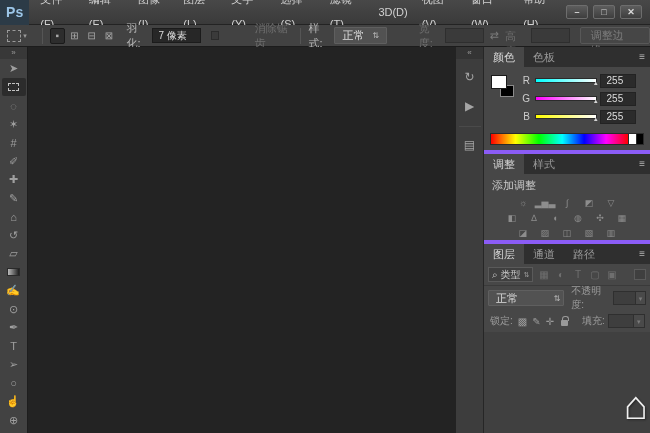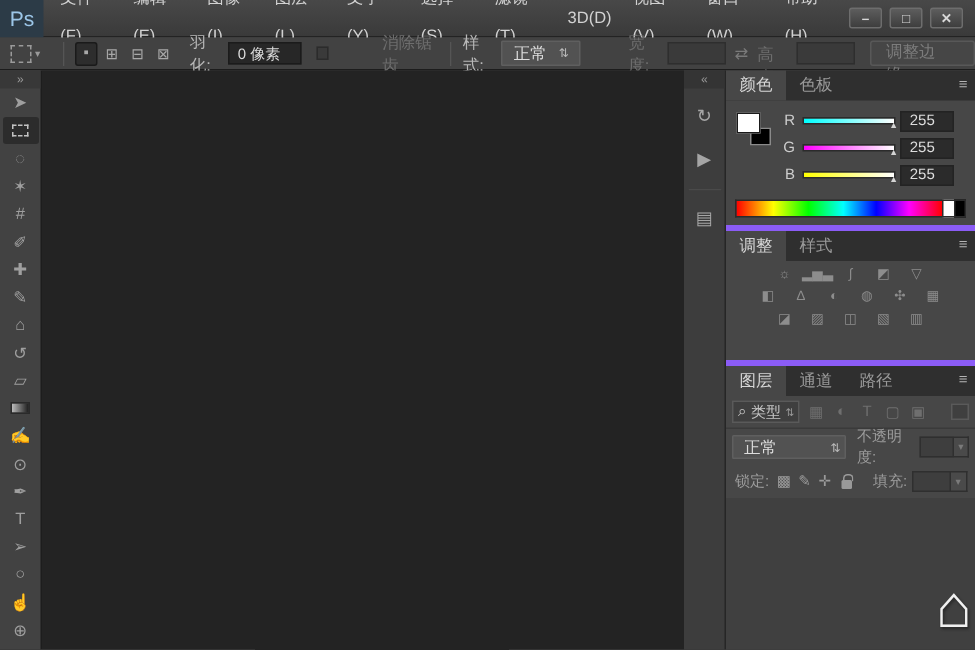--- a/index.html
+++ b/index.html
@@ -5,21 +5,21 @@
   * { margin:0; padding:0; box-sizing:border-box; }
   html,body { width:650px; height:433px; overflow:hidden; }
   body { font-family:"Liberation Sans", sans-serif; background:#535353; position:relative; }
   .app { position:absolute; inset:0; }
 
   
   .titlebar { position:absolute; left:0; top:0; width:650px; height:25px;
     background:linear-gradient(#484848,#3a3a3a); border-bottom:1px solid #232323;
     display:flex; align-items:center; }
   .ps-logo { width:30px; height:25px; display:flex; align-items:center; justify-content:center;
-    background:#2c3b47; color:#9cc6e8; font-weight:normal; font-size:14px; }
+    background:#2c3b47; color:#9cc6e8; font-weight:bold; font-size:14px; }
   .menus { display:flex; align-items:center; height:100%; margin-left:4px; }
   .menu { font-size:11px; color:#d2d2d2; padding:0 7px; line-height:25px; cursor:default; }
   .win-controls { margin-left:auto; display:flex; gap:5px; padding-right:8px; }
   .win-btn { width:22px; height:14px; border:1px solid #6d6d6d; border-radius:2px;
     background:linear-gradient(#5d5d5d,#3e3e3e); color:#d8d8d8; font-size:9px; line-height:12px;
     text-align:center; font-weight:bold; }
 
   
   .optionsbar { position:absolute; left:0; top:25px; width:650px; height:22px;
     background:#424242; border-bottom:1px solid #1c1c1c; display:flex; align-items:center;
@@ -168,21 +168,21 @@
 
   <div class="optionsbar">
     <span class="preset-box"></span>
     <span class="tiny-arrow">▾</span>
     <span class="vsep"></span>
     <span class="mode-btn active">▪</span>
     <span class="mode-btn">⊞</span>
     <span class="mode-btn">⊟</span>
     <span class="mode-btn">⊠</span>
     <span class="opt-label">羽化:</span>
-    <span class="feather-input">0 像素</span>
+    <span class="feather-input">7 像素</span>
     <span class="checkbox"></span>
     <span class="disabled" style="font-size:11px;">消除锯齿</span>
     <span class="vsep"></span>
     <span class="opt-label" style="margin-left:0;">样式:</span>
     <span class="combo" style="width:58px;">
       <span>正常</span>
       <span class="spin">⇅</span>
     </span>
     <span class="opt-label disabled">宽度:</span>
     <span class="dis-input"></span>
@@ -312,20 +312,21 @@
         <span class="spec-black"></span>
       </div>
     </div>
 
     <div class="panel adjust-panel">
       <div class="tabbar">
         <span class="tab active">调整</span>
         <span class="tab">样式</span>
         <span class="panel-menu">≡</span>
       </div>
+      <div class="adjust-heading">添加调整</div>
       <div class="adj-row">
         <span class="adj-icon">☼</span>
         <span class="adj-icon">▂▅▃</span>
         <span class="adj-icon">∫</span>
         <span class="adj-icon">◩</span>
         <span class="adj-icon">▽</span>
       </div>
       <div class="adj-row">
         <span class="adj-icon">◧</span>
         <span class="adj-icon">∆</span>

